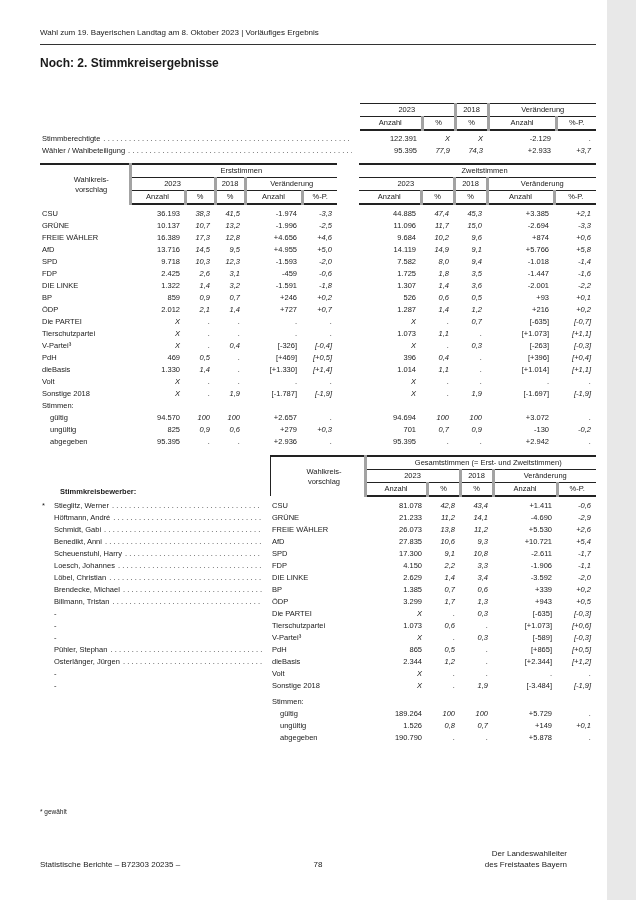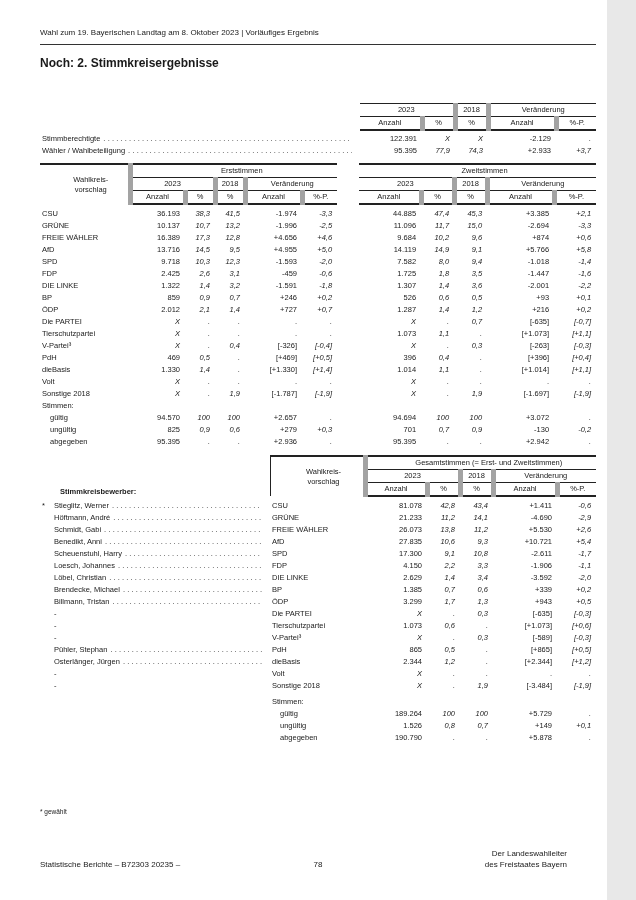--- a/index.html
+++ b/index.html
@@ -18,21 +18,21 @@
   .num { text-align:right; padding-right:5px; }
   .it { font-style:italic; }
   .ind { padding-left:10px; }
   .plbl { text-align:left; }
 
   
   .bt  { border-top:1px solid #222; }
   .bt2 { border-top:2px solid #222;padding-left:16px; }
   .bb  { border-bottom:1px solid #222; }
   .bb2 { border-bottom:2px solid #222; }
-  .br  { border-right:5px solid #a3a3a3; }
+  .br  { border-right:3px solid #a3a3a3; }
   .bl  { border-left:1px solid #222; }
   .lblh { white-space:pre-line; line-height:10px; vertical-align:middle;margin-top:33px; }
 
   tr.sp td { height:4px; line-height:4px; border:none; }
   tr.sp3 td { height:3px; line-height:3px; border:none; }
 
   .summary { position:absolute; left:40px; top:103px; }
   .votes   { position:absolute; left:40px; top:163px; }
   .cands   { position:absolute; left:40px; top:455px; }
 

